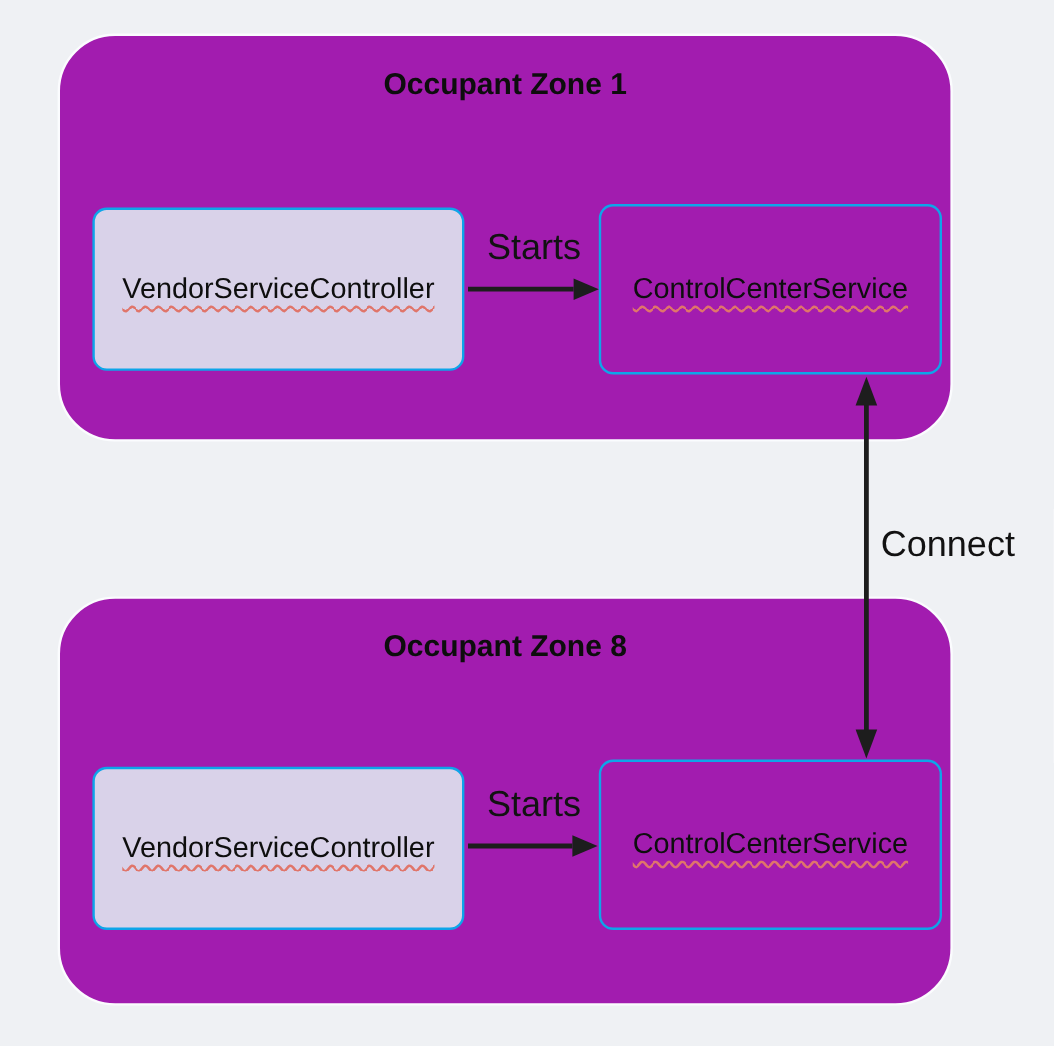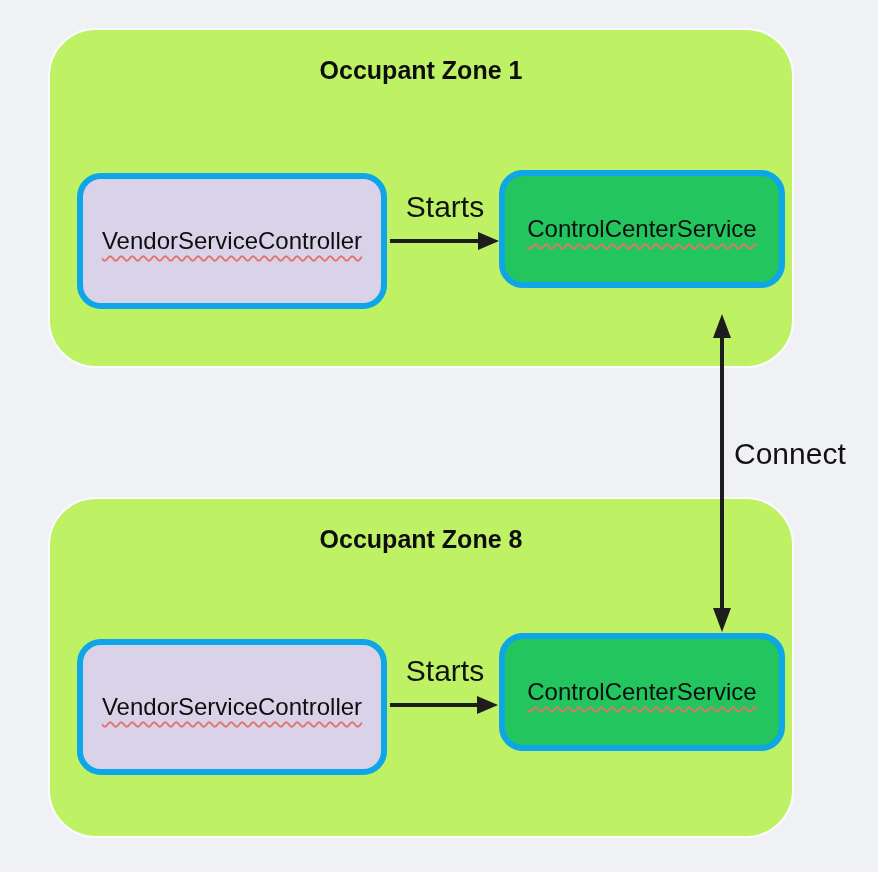--- a/index.html
+++ b/index.html
@@ -10,61 +10,61 @@
     width: 878px;
     height: 872px;
     background: #eff1f4;
     overflow: hidden;
   }
 
   .zone {
     position: absolute;
     left: 48px;
     width: 746px;
-    background: #bef264;
+    background: #a21caf;
     border: 2px solid #fbfcfe;
     border-radius: 48px;
     box-sizing: border-box;
   }
   .zone-1 { top: 28px;  height: 340px; }
   .zone-2 { top: 497px; height: 341px; }
 
   .zone-title {
     position: absolute;
     top: 26px;
     left: 0;
     width: 100%;
     text-align: center;
     font-size: 25px;
     font-weight: bold;
     color: #0d0d0d;
   }
 
   .node {
     position: absolute;
-    border: 6px solid #0ea5e9;
-    border-radius: 24px;
+    border: 2px solid #0ea5e9;
+    border-radius: 12px;
     box-sizing: border-box;
     display: flex;
     align-items: center;
     justify-content: center;
     font-size: 24px;
     color: #0e0e0e;
   }
   .node-vendor {
     left: 77px;
     width: 310px;
     height: 136px;
     background: #d9d2e9;
   }
   .node-control {
     left: 499px;
     width: 286px;
-    height: 118px;
-    background: #22c55e;
+    height: 142px;
+    background: #a21caf;
   }
   .vendor-1  { top: 173px; }
   .control-1 { top: 170px; }
   .vendor-2  { top: 639px; }
   .control-2 { top: 633px; }
 
   .node-label {
     white-space: nowrap;
     text-decoration-line: underline;
     text-decoration-style: wavy;

